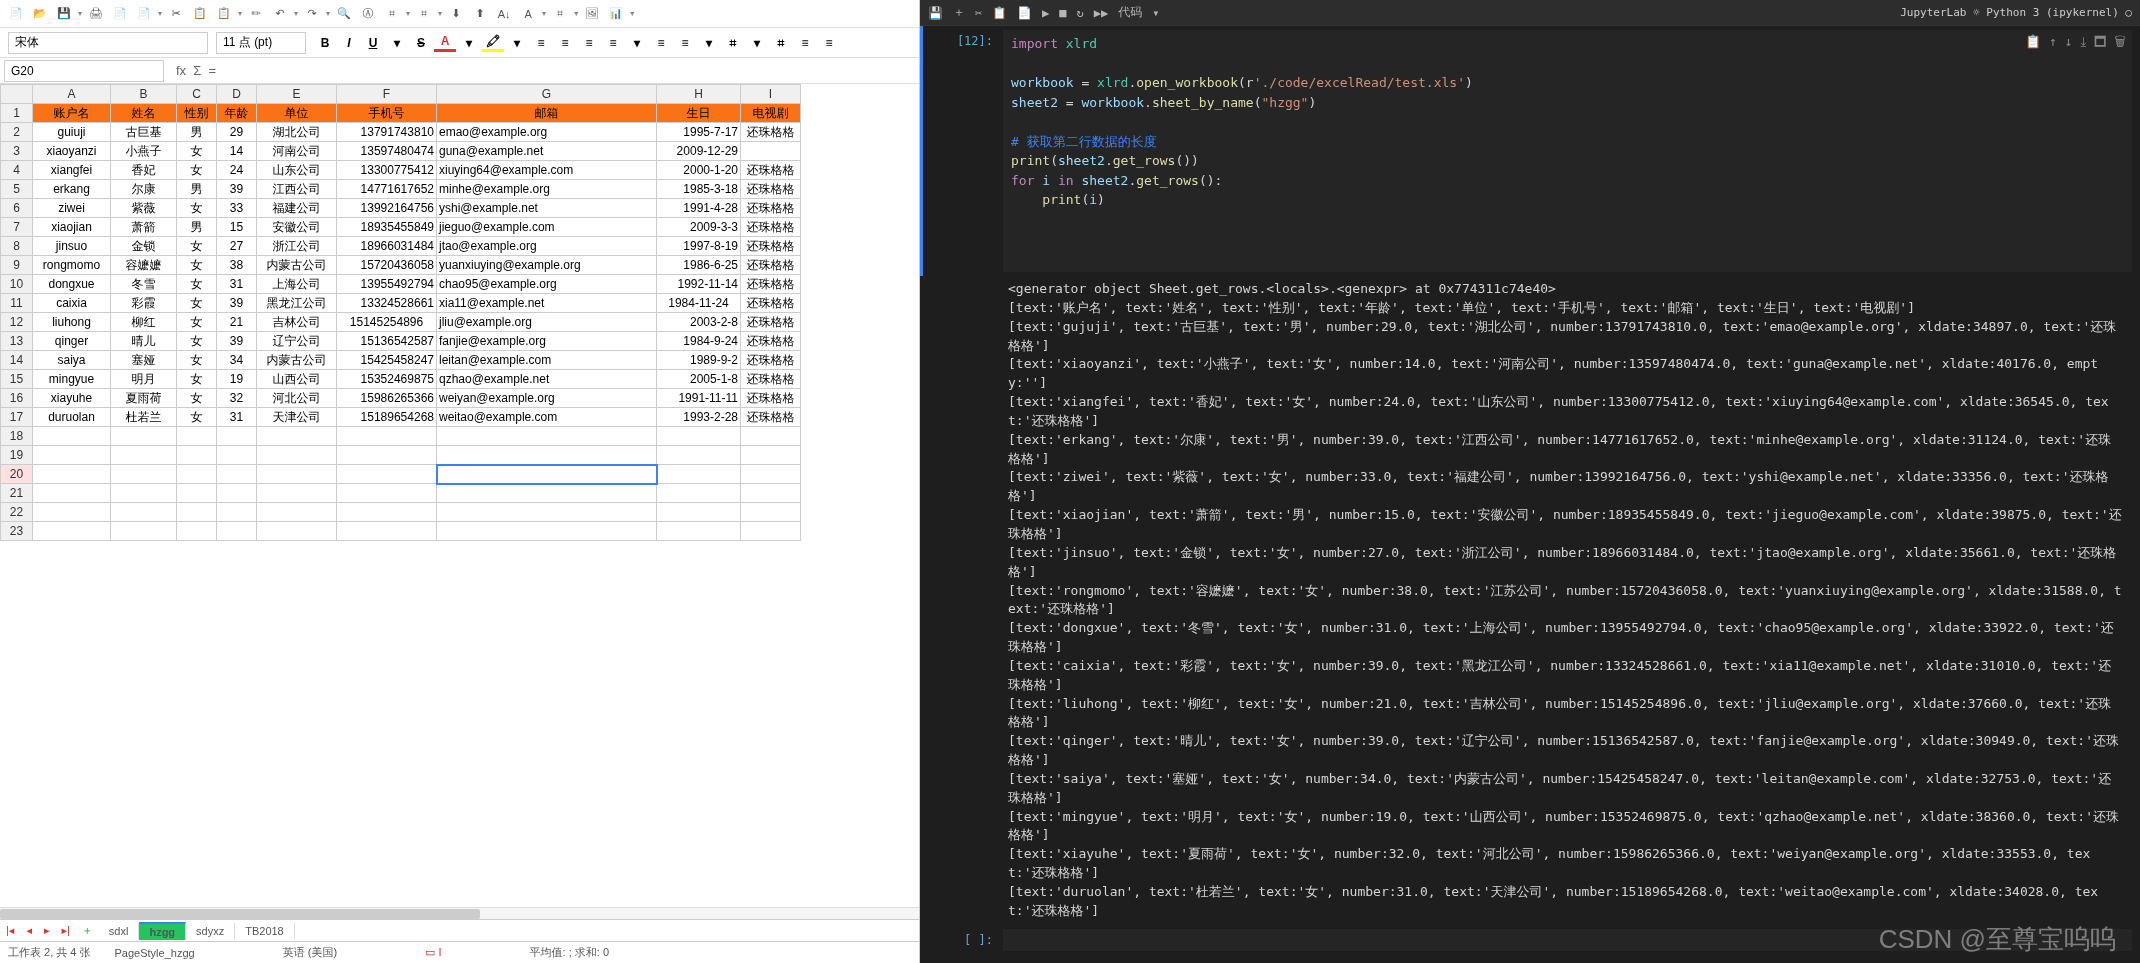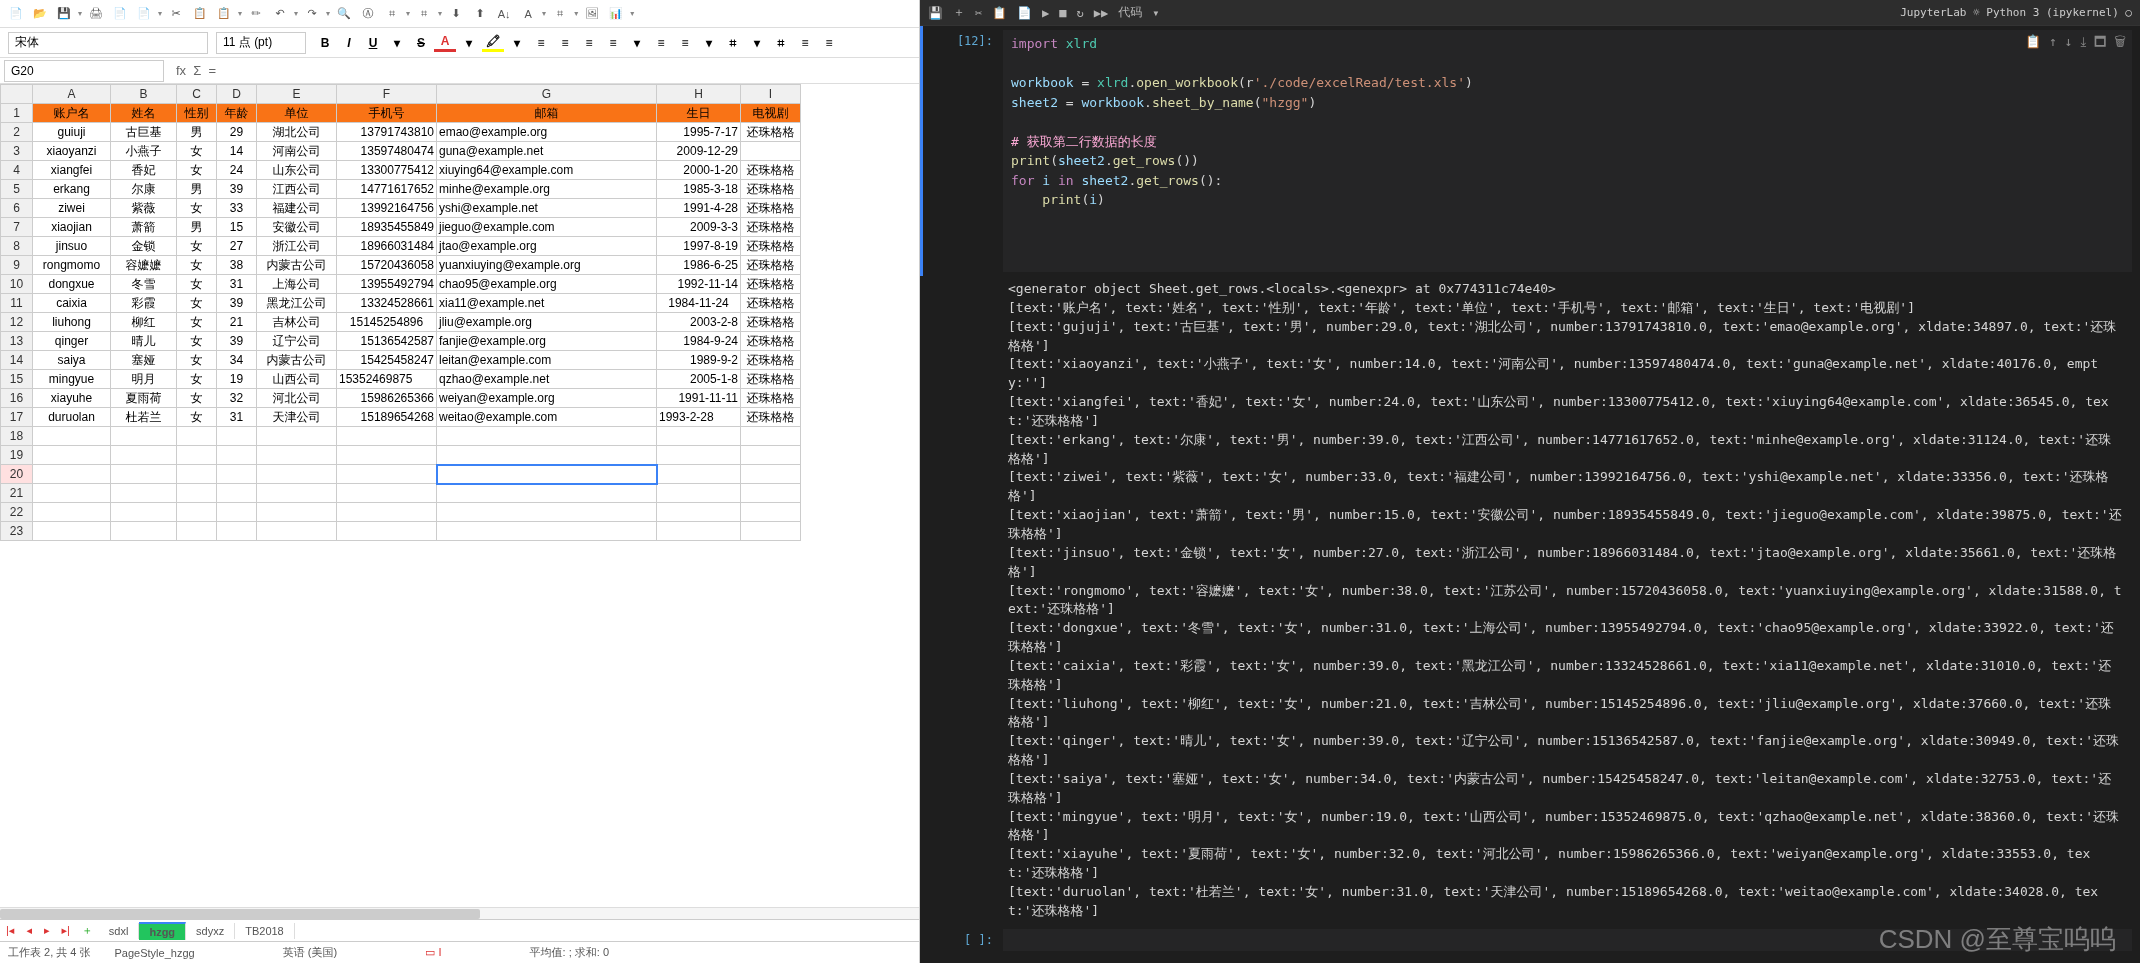--- a/index.html
+++ b/index.html
@@ -37,21 +37,21 @@
   .rt-kernel { display:flex; gap:8px; align-items:center; font-size:11px; }
   .rt-body { flex:1; overflow:auto; }
   .cell { display:flex; border-left:3px solid #1e1e1e; padding:4px 8px 4px 0; }
   .cell.active { border-left:3px solid #3b82f6; }
   .prompt { width:80px; text-align:right; padding:4px 10px 0 0; color:#5fa8d3; font-size:12px; }
   .src { flex:1; background:#1e1e1e; padding:4px 8px; white-space:pre; line-height:1.5; position:relative; }
   .cell.active .src { background:#252526; }
   .out { display:flex; padding:2px 8px 2px 0; }
   .outp { width:80px; }
   .outtxt { flex:1; padding:2px 8px; white-space:pre-wrap; line-height:1.45; font-size:13px; color:#d4d4d4; word-break:break-all; }
-  .kw{color:#c586c0}.str{color:#ce9178}.fn{color:#dcdcaa}.cmt{color:#f9a8d4}.mod{color:#4ec9b0}.var{color:#9cdcfe}
+  .kw{color:#c586c0}.str{color:#ce9178}.fn{color:#dcdcaa}.cmt{color:#3b82f6}.mod{color:#4ec9b0}.var{color:#9cdcfe}
   .celltools { position:absolute; top:2px; right:6px; display:flex; gap:8px; color:#888; font-size:13px; }
   .wm { position:fixed; right:24px; bottom:6px; font-size:26px; color:rgba(200,200,200,0.55); font-weight:500; pointer-events:none; z-index:100; }
   .scroll { height:12px; background:#f5f5f5; border-top:1px solid #ddd; position:relative; }
   .thumb { position:absolute; left:0; top:1px; height:10px; width:480px; background:#ccc; border-radius:2px; }
 </style>
 </head>
 <body>
 
 <div class="app">
   <div class="left">
@@ -305,21 +305,21 @@
               <td style="text-align:right">1989-9-2</td>
               <td style="">还珠格格</td>
             </tr>
             <tr>
               <th class="rowh">15</th>
               <td style="">mingyue</td>
               <td style="">明月</td>
               <td style="">女</td>
               <td style="">19</td>
               <td style="">山西公司</td>
-              <td style="text-align:left">15352469875</td>
+              <td style="text-align:right">15352469875</td>
               <td style="text-align:left">qzhao@example.net</td>
               <td style="text-align:right">2005-1-8</td>
               <td style="">还珠格格</td>
             </tr>
             <tr>
               <th class="rowh">16</th>
               <td style="">xiayuhe</td>
               <td style="">夏雨荷</td>
               <td style="">女</td>
               <td style="">32</td>
@@ -331,21 +331,21 @@
             </tr>
             <tr>
               <th class="rowh">17</th>
               <td style="">duruolan</td>
               <td style="">杜若兰</td>
               <td style="">女</td>
               <td style="">31</td>
               <td style="">天津公司</td>
               <td style="text-align:right">15189654268</td>
               <td style="text-align:left">weitao@example.com</td>
-              <td style="text-align:left">1993-2-28</td>
+              <td style="text-align:right">1993-2-28</td>
               <td style="">还珠格格</td>
             </tr>
             <tr>
               <th class="rowh">18</th>
               <td></td>
               <td></td>
               <td></td>
               <td></td>
               <td></td>
               <td></td>

